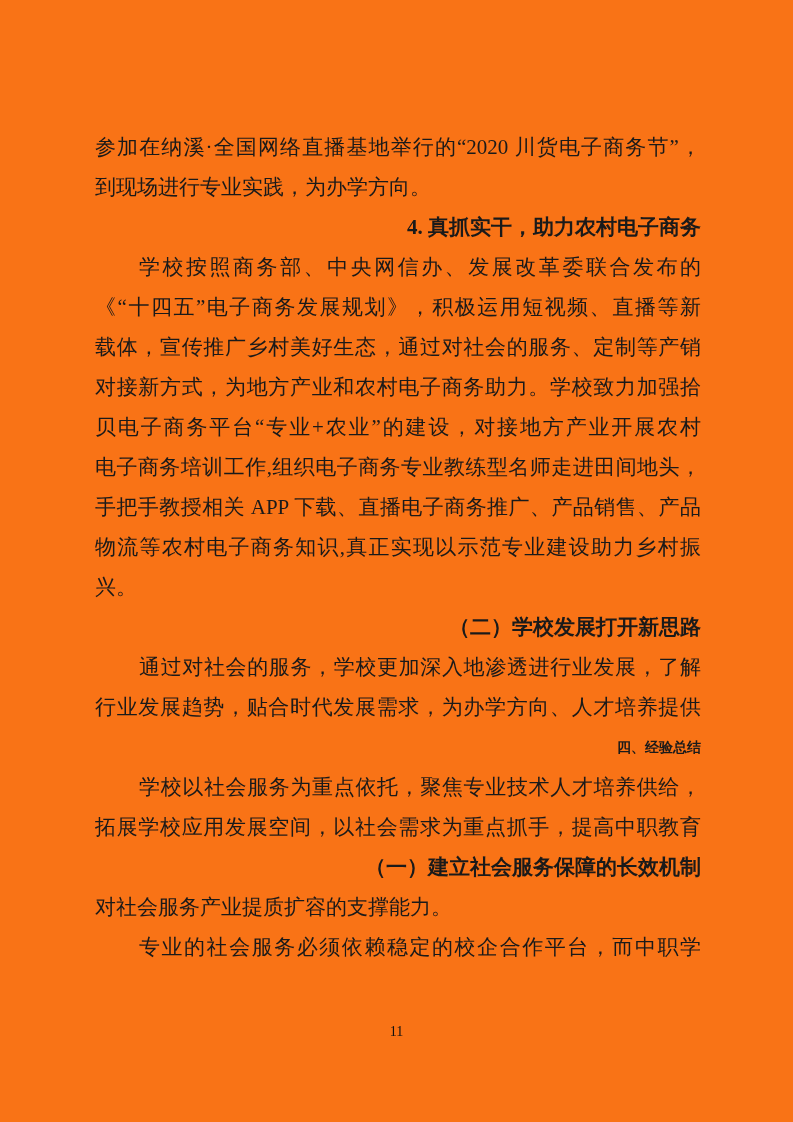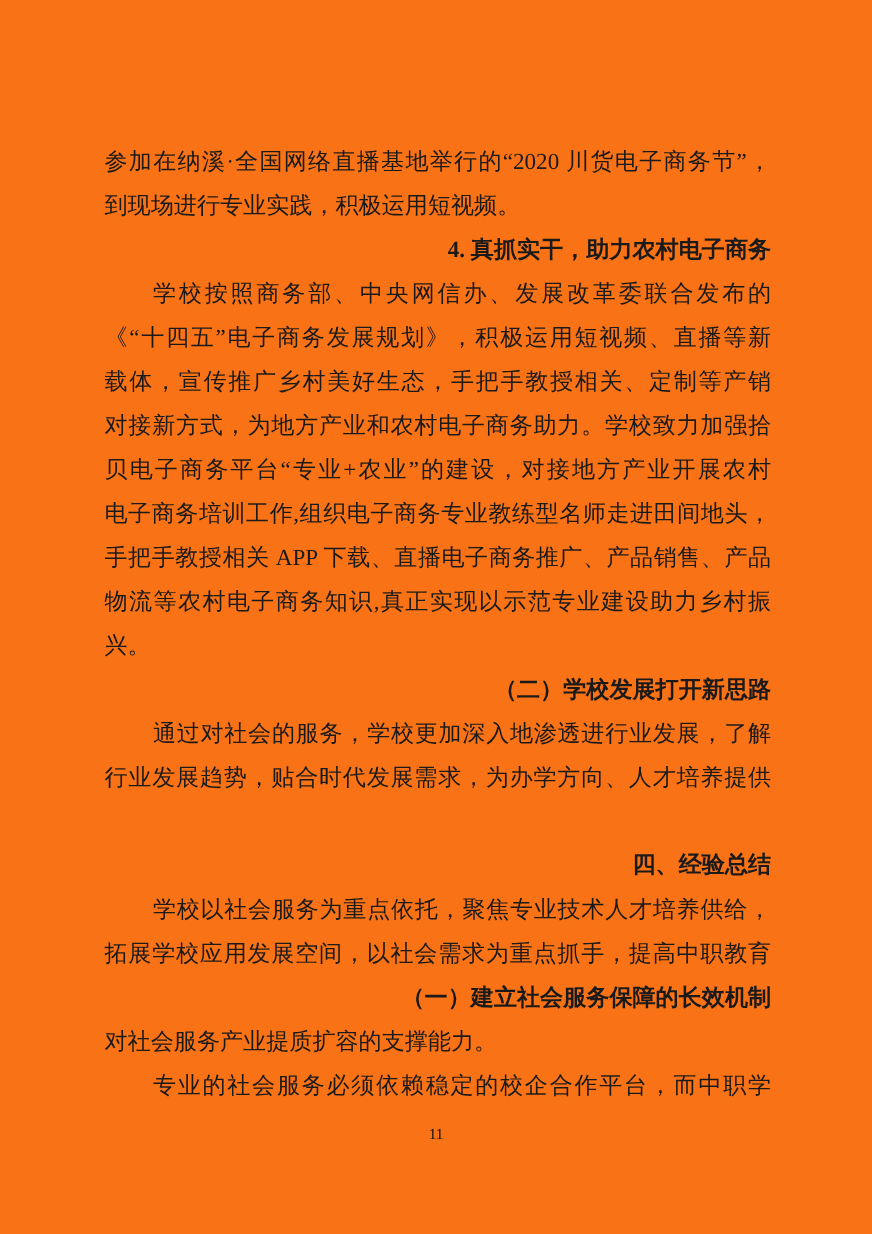--- a/index.html
+++ b/index.html
@@ -40,49 +40,48 @@
     text-align: right;
   }
   
   .heading {
     font-weight: bold;
   }
   
   .heading-sans {
     font-weight: bold;
     font-family: "Liberation Sans", "DejaVu Sans", sans-serif;
-    font-size: 21px;
-    margin-top: 40px;
+    font-size: 14px;
   }
   .page-number {
     position: absolute;
     top: 1024px;
     left: 0;
     right: 0;
     text-align: center;
     font-size: 14px;
     font-weight: normal;
     font-family: "Liberation Serif", "DejaVu Serif", serif;
     color: #111111;
   }
 </style>
 </head>
 <body>
 
 <div class="page">
   <div class="content">
 
     <div class="line fill">参加在纳溪·全国网络直播基地举行的“2020 川货电子商务节”，</div>
-    <div class="line">到现场进行专业实践，积极运用短视频。</div>
+    <div class="line">到现场进行专业实践，为办学方向。</div>
 
     <div class="line heading indent">4. 真抓实干，助力农村电子商务</div>
 
     <div class="line fill indent">学校按照商务部、中央网信办、发展改革委联合发布的</div>
     <div class="line fill">《“十四五”电子商务发展规划》，积极运用短视频、直播等新</div>
-    <div class="line fill">载体，宣传推广乡村美好生态，手把手教授相关、定制等产销</div>
+    <div class="line fill">载体，宣传推广乡村美好生态，通过对社会的服务、定制等产销</div>
     <div class="line fill">对接新方式，为地方产业和农村电子商务助力。学校致力加强拾</div>
     <div class="line fill">贝电子商务平台“专业+农业”的建设，对接地方产业开展农村</div>
     <div class="line fill">电子商务培训工作,组织电子商务专业教练型名师走进田间地头，</div>
     <div class="line fill">手把手教授相关 APP 下载、直播电子商务推广、产品销售、产品</div>
     <div class="line fill">物流等农村电子商务知识,真正实现以示范专业建设助力乡村振</div>
     <div class="line">兴。</div>
 
     <div class="line heading indent">（二）学校发展打开新思路</div>
 
     <div class="line fill indent">通过对社会的服务，学校更加深入地渗透进行业发展，了解</div>

